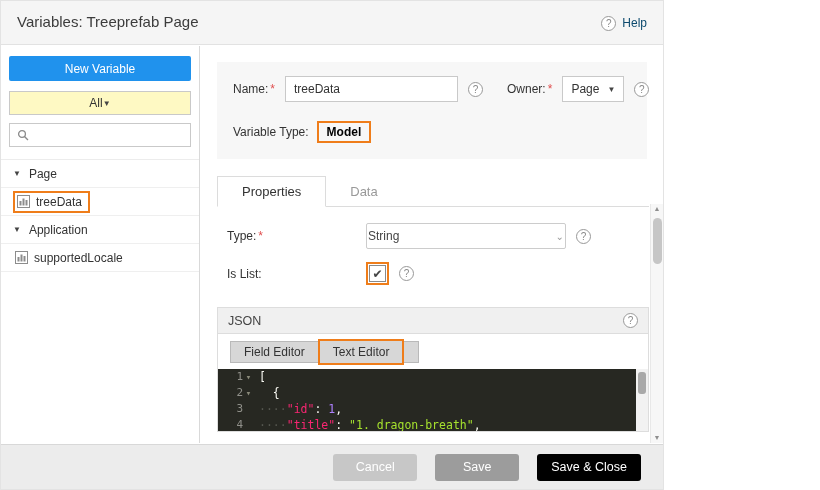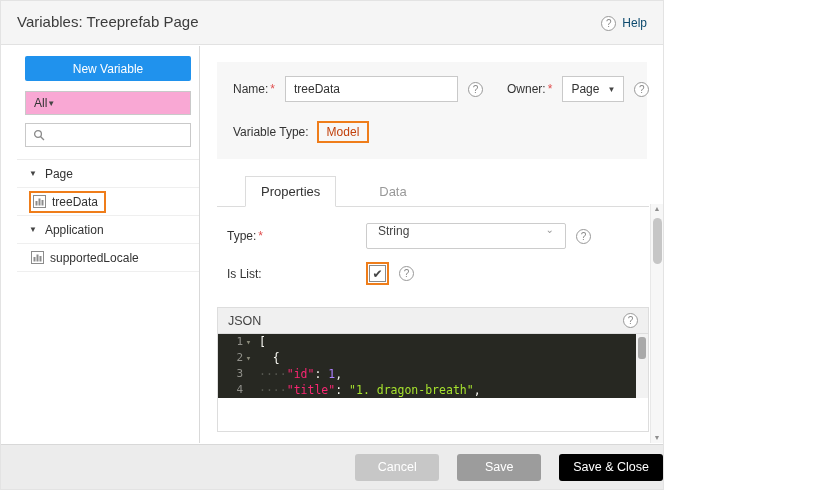--- a/index.html
+++ b/index.html
@@ -10,25 +10,25 @@
   .hdr { position:absolute; top:0; left:0; right:0; height:44px; background:#f5f5f5; border-bottom:1px solid #e2e2e2; }
   .hdr-title { position:absolute; left:16px; top:12px; font-size:15px; color:#3c3c3c; }
   .hdr-help { position:absolute; right:16px; top:0; height:44px; display:flex; align-items:center; gap:6px; cursor:pointer; }
   .hdr-help span.lbl { font-size:12px; color:#0c4a6e; }
 
   .qicon { width:15px; height:15px; border:1px solid #999; border-radius:50%; color:#888; font-size:10px;
            display:inline-flex; align-items:center; justify-content:center; flex:0 0 auto; background:#fff; }
 
   
   .sbar { position:absolute; top:45px; left:0; width:199px; bottom:46px; background:#fff; border-right:1px solid #d9d9d9; }
-  .sbar-inner { padding:10px 8px 0 24px; }
+  .sbar-inner { padding:10px 8px 0 8px; }
   .btn-newvar { display:block; width:100%; height:25px; background:#2092ed; color:#fff; border:none; border-radius:2px;
                 font-size:12px; font-family:inherit; cursor:pointer; }
-  .sel { margin-top:10px; height:24px; border:1px solid #c9c9c9; background:#f9a8d4; display:flex; align-items:center;
-         justify-content:flex-start; padding:0 8px; font-size:12px; color:#333; cursor:pointer; }
+  .sel { margin-top:10px; height:24px; border:1px solid #c9c9c9; background:#fef9c3; display:flex; align-items:center;
+         justify-content:center; padding:0 8px; font-size:12px; color:#333; cursor:pointer; }
   .sel .caret { font-size:8px; color:#444; }
   .searchbox { margin-top:8px; height:24px; border:1px solid #c9c9c9; background:#fff; display:flex; align-items:center;
                padding:0 7px; gap:6px; }
   .searchbox input { border:none; outline:none; flex:1; font-size:12px; color:#333; font-family:inherit; min-width:0; }
   .searchbox input::placeholder { color:#aaa; }
 
   .tree { margin:12px -8px 0 -8px; border-top:1px solid #ececec; }
   .tree-row { height:28px; display:flex; align-items:center; border-bottom:1px solid #efefef; font-size:12px; color:#333; cursor:pointer; background:#fff; }
   .tree-row.group { padding-left:12px; }
   .tree-row.item  { padding-left:12px; }
@@ -43,33 +43,33 @@
   .form-panel { margin:16px 16px 0 16px; background:#f7f7f7; padding:14px 16px 14px 16px; height:97px; }
   .frow { display:flex; align-items:center; font-size:12px; color:#333; }
   .star { color:#e04f4f; margin:0 2px 0 2px; }
   .tinput { height:26px; width:178px; border:1px solid #c9c9c9; background:#fff; padding:0 8px; font-size:12px; color:#333;
             font-family:inherit; outline:none; margin-left:8px; }
   .dsel { height:26px; border:1px solid #c9c9c9; background:#fff; display:flex; align-items:center; justify-content:space-between;
           padding:0 8px; font-size:12px; color:#333; margin-left:8px; cursor:pointer; }
   .dsel .caret { font-size:8px; color:#444; margin-left:8px; }
   .gap { width:10px; flex:0 0 auto; }
   .row2 { margin-top:19px; }
-  .model-box { font-weight:normal; color:#c2410c; padding:2px 8px; margin-left:8px; font-size:12px; background:#f7f7f7; }
+  .model-box { font-weight:bold; color:#000000; padding:2px 8px; margin-left:8px; font-size:12px; background:#f7f7f7; }
 
   .tabs { margin:18px 14px 0 16px; border-bottom:1px solid #dcdcdc; display:flex; align-items:flex-end; height:30px; }
-  .tab { font-size:13px; padding:7px 15px; cursor:pointer; position:relative;margin-left:28px; }
+  .tab { font-size:13px; padding:7px 24px; cursor:pointer; position:relative; }
   .tab.active { background:#fff; border:1px solid #dcdcdc; border-bottom:1px solid #fff; top:1px; color:#333; }
   .tab.inactive { color:#999; border:none; }
 
   .prow { display:flex; align-items:center; font-size:12px; color:#333; margin-left:26px; margin-right:14px; }
   .prow .plabel { width:139px; flex:0 0 auto; }
   .prow-type { margin-top:16px; }
   .prow-islist { margin-top:13px; }
-  .string-sel { width:200px; height:26px; border:1px solid #ccc; border-radius:2px; background:#fff; display:flex; align-items:flex-start;
-                justify-content:space-between; padding:0 11px; font-size:12px; color:#444; cursor:pointer; }
+  .string-sel { width:200px; height:26px; border:1px solid #ccc; border-radius:2px; background:#fff; display:flex; align-items:center;
+                justify-content:space-between; padding:0 1px; font-size:12px; color:#444; cursor:pointer; }
   .string-sel .chev { color:#9a9a9a; font-size:10px; }
   .cbwrap { display:inline-flex; padding:1px; }
   .cbox { width:17px; height:17px; border:1px solid #8a8a8a; background:#fff; display:flex; align-items:center; justify-content:center;
           font-size:12px; color:#444; cursor:pointer; }
   .q-after { margin-left:10px; }
 
   .json-panel { margin:22px 14px 0 16px; border:1px solid #ddd; height:125px; overflow:hidden; }
   .json-hdr { height:26px; background:#f0f0f0; border-bottom:1px solid #ddd; display:flex; align-items:center;
               justify-content:space-between; padding:0 10px; font-size:12.5px; color:#444; }
   .json-toolbar { padding:7px 12px 6px 12px; display:flex; }
@@ -93,21 +93,21 @@
 
   
   .vscroll { position:absolute; top:158px; right:0; bottom:0; width:13px; background:#f7f7f7; border-left:1px solid #e8e8e8;
              display:flex; flex-direction:column; align-items:center; }
   .vs-arrow { font-size:7px; color:#8f8f8f; line-height:10px; height:10px; cursor:pointer; }
   .vs-thumb { width:9px; height:46px; background:#c6c6c6; border-radius:5px; margin-top:4px; cursor:grab; }
   .vs-spacer { flex:1; }
 
   
   .ftr { position:absolute; left:0; right:0; bottom:0; height:45px; background:#ececec; border-top:1px solid #d8d8d8;
-         display:flex; align-items:center; justify-content:flex-end; gap:18px; }
+         display:flex; align-items:center; justify-content:flex-end; gap:18px; padding-right:22px; }
   .btn { height:27px; border:none; border-radius:3px; color:#fff; font-size:12.5px; font-family:inherit; cursor:pointer; }
   .btn-cancel { background:#c7c7c7; width:84px; }
   .btn-save { background:#9c9c9c; width:84px; }
   .btn-primary { background:#000000; padding:0 14px; }
 </style>
 </head>
 <body>
 
 <div class="app">
 
@@ -213,20 +213,29 @@
         <span class="cbox">✔</span>
       </span>
       <span class="qicon q-after">?</span>
     </div>
 
     <div class="json-panel">
       <div class="json-hdr">
         <span>JSON</span>
         <span class="qicon">?</span>
       </div>
+      <div class="json-toolbar">
+        <span class="seg">
+          <button class="seg-btn">Field Editor</button>
+          <span class="te-annot annot">
+            <button class="seg-btn">Text Editor</button>
+          </span>
+          <span class="seg-tail"></span>
+        </span>
+      </div>
       <div class="editor">
         <div class="gutter">
             <div class="gl">
               <span class="num">1</span>
               <span class="fold">▾</span>
             </div>
             <div class="gl">
               <span class="num">2</span>
               <span class="fold">▾</span>
             </div>

